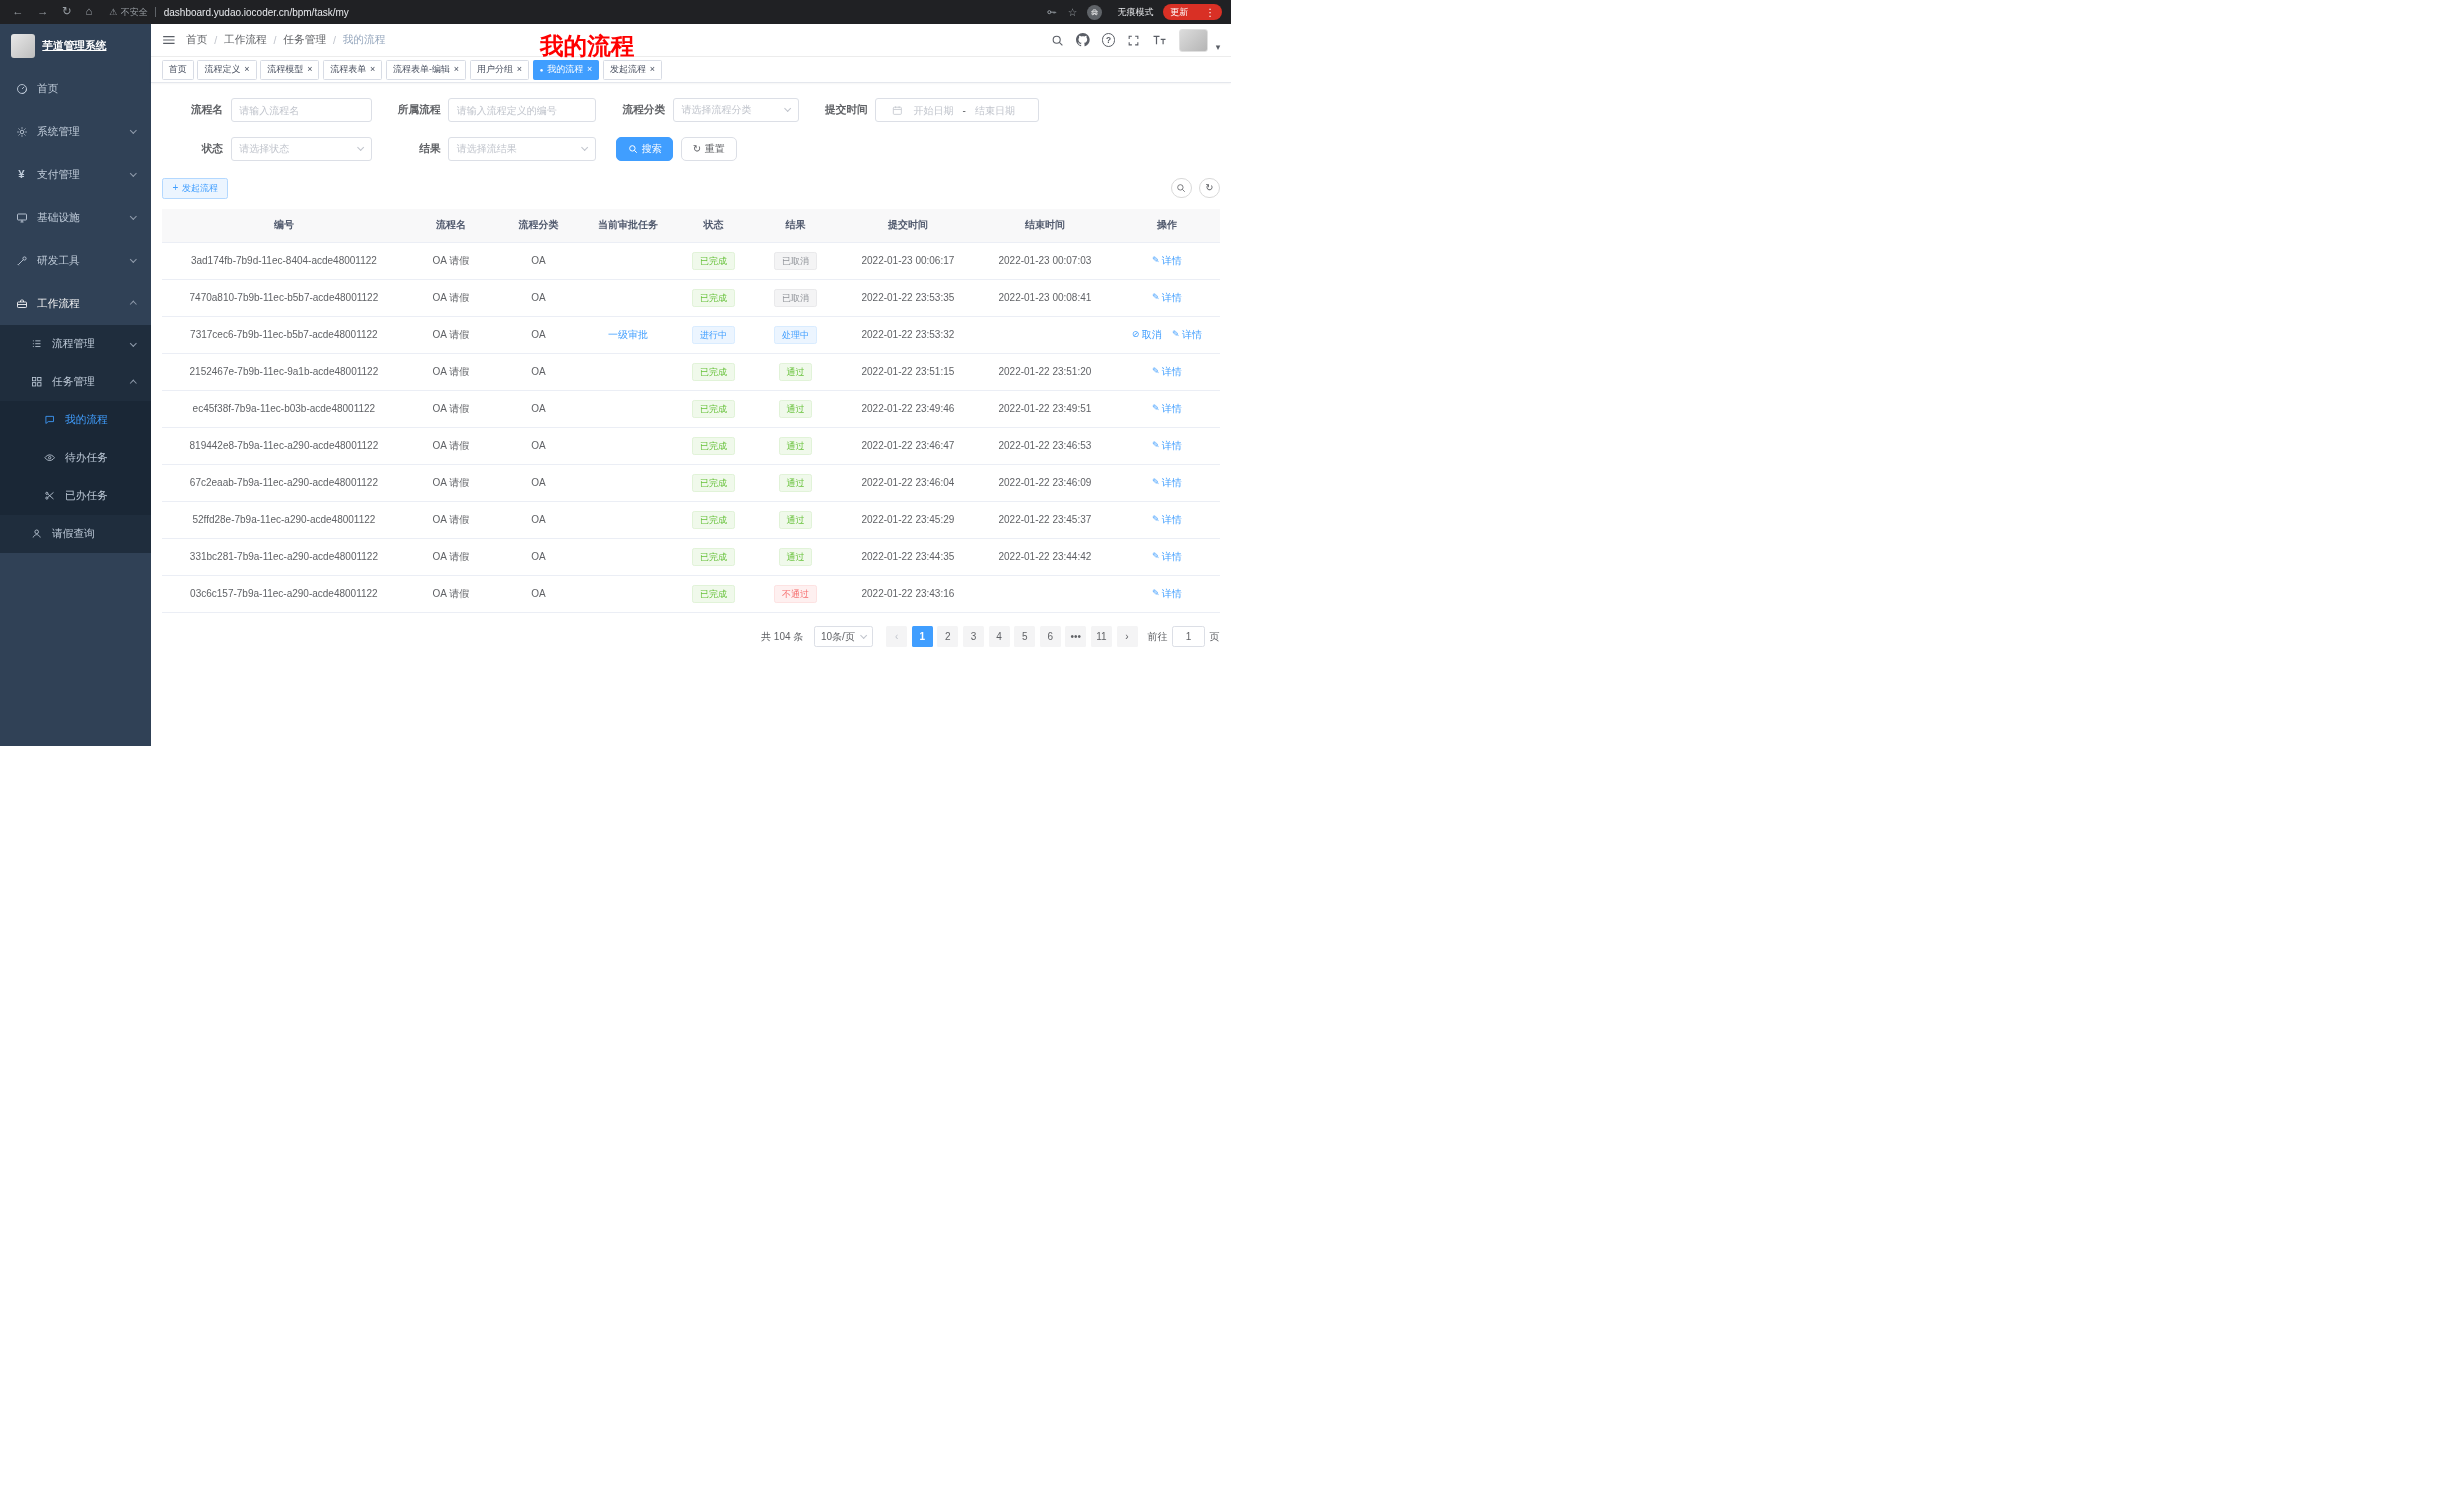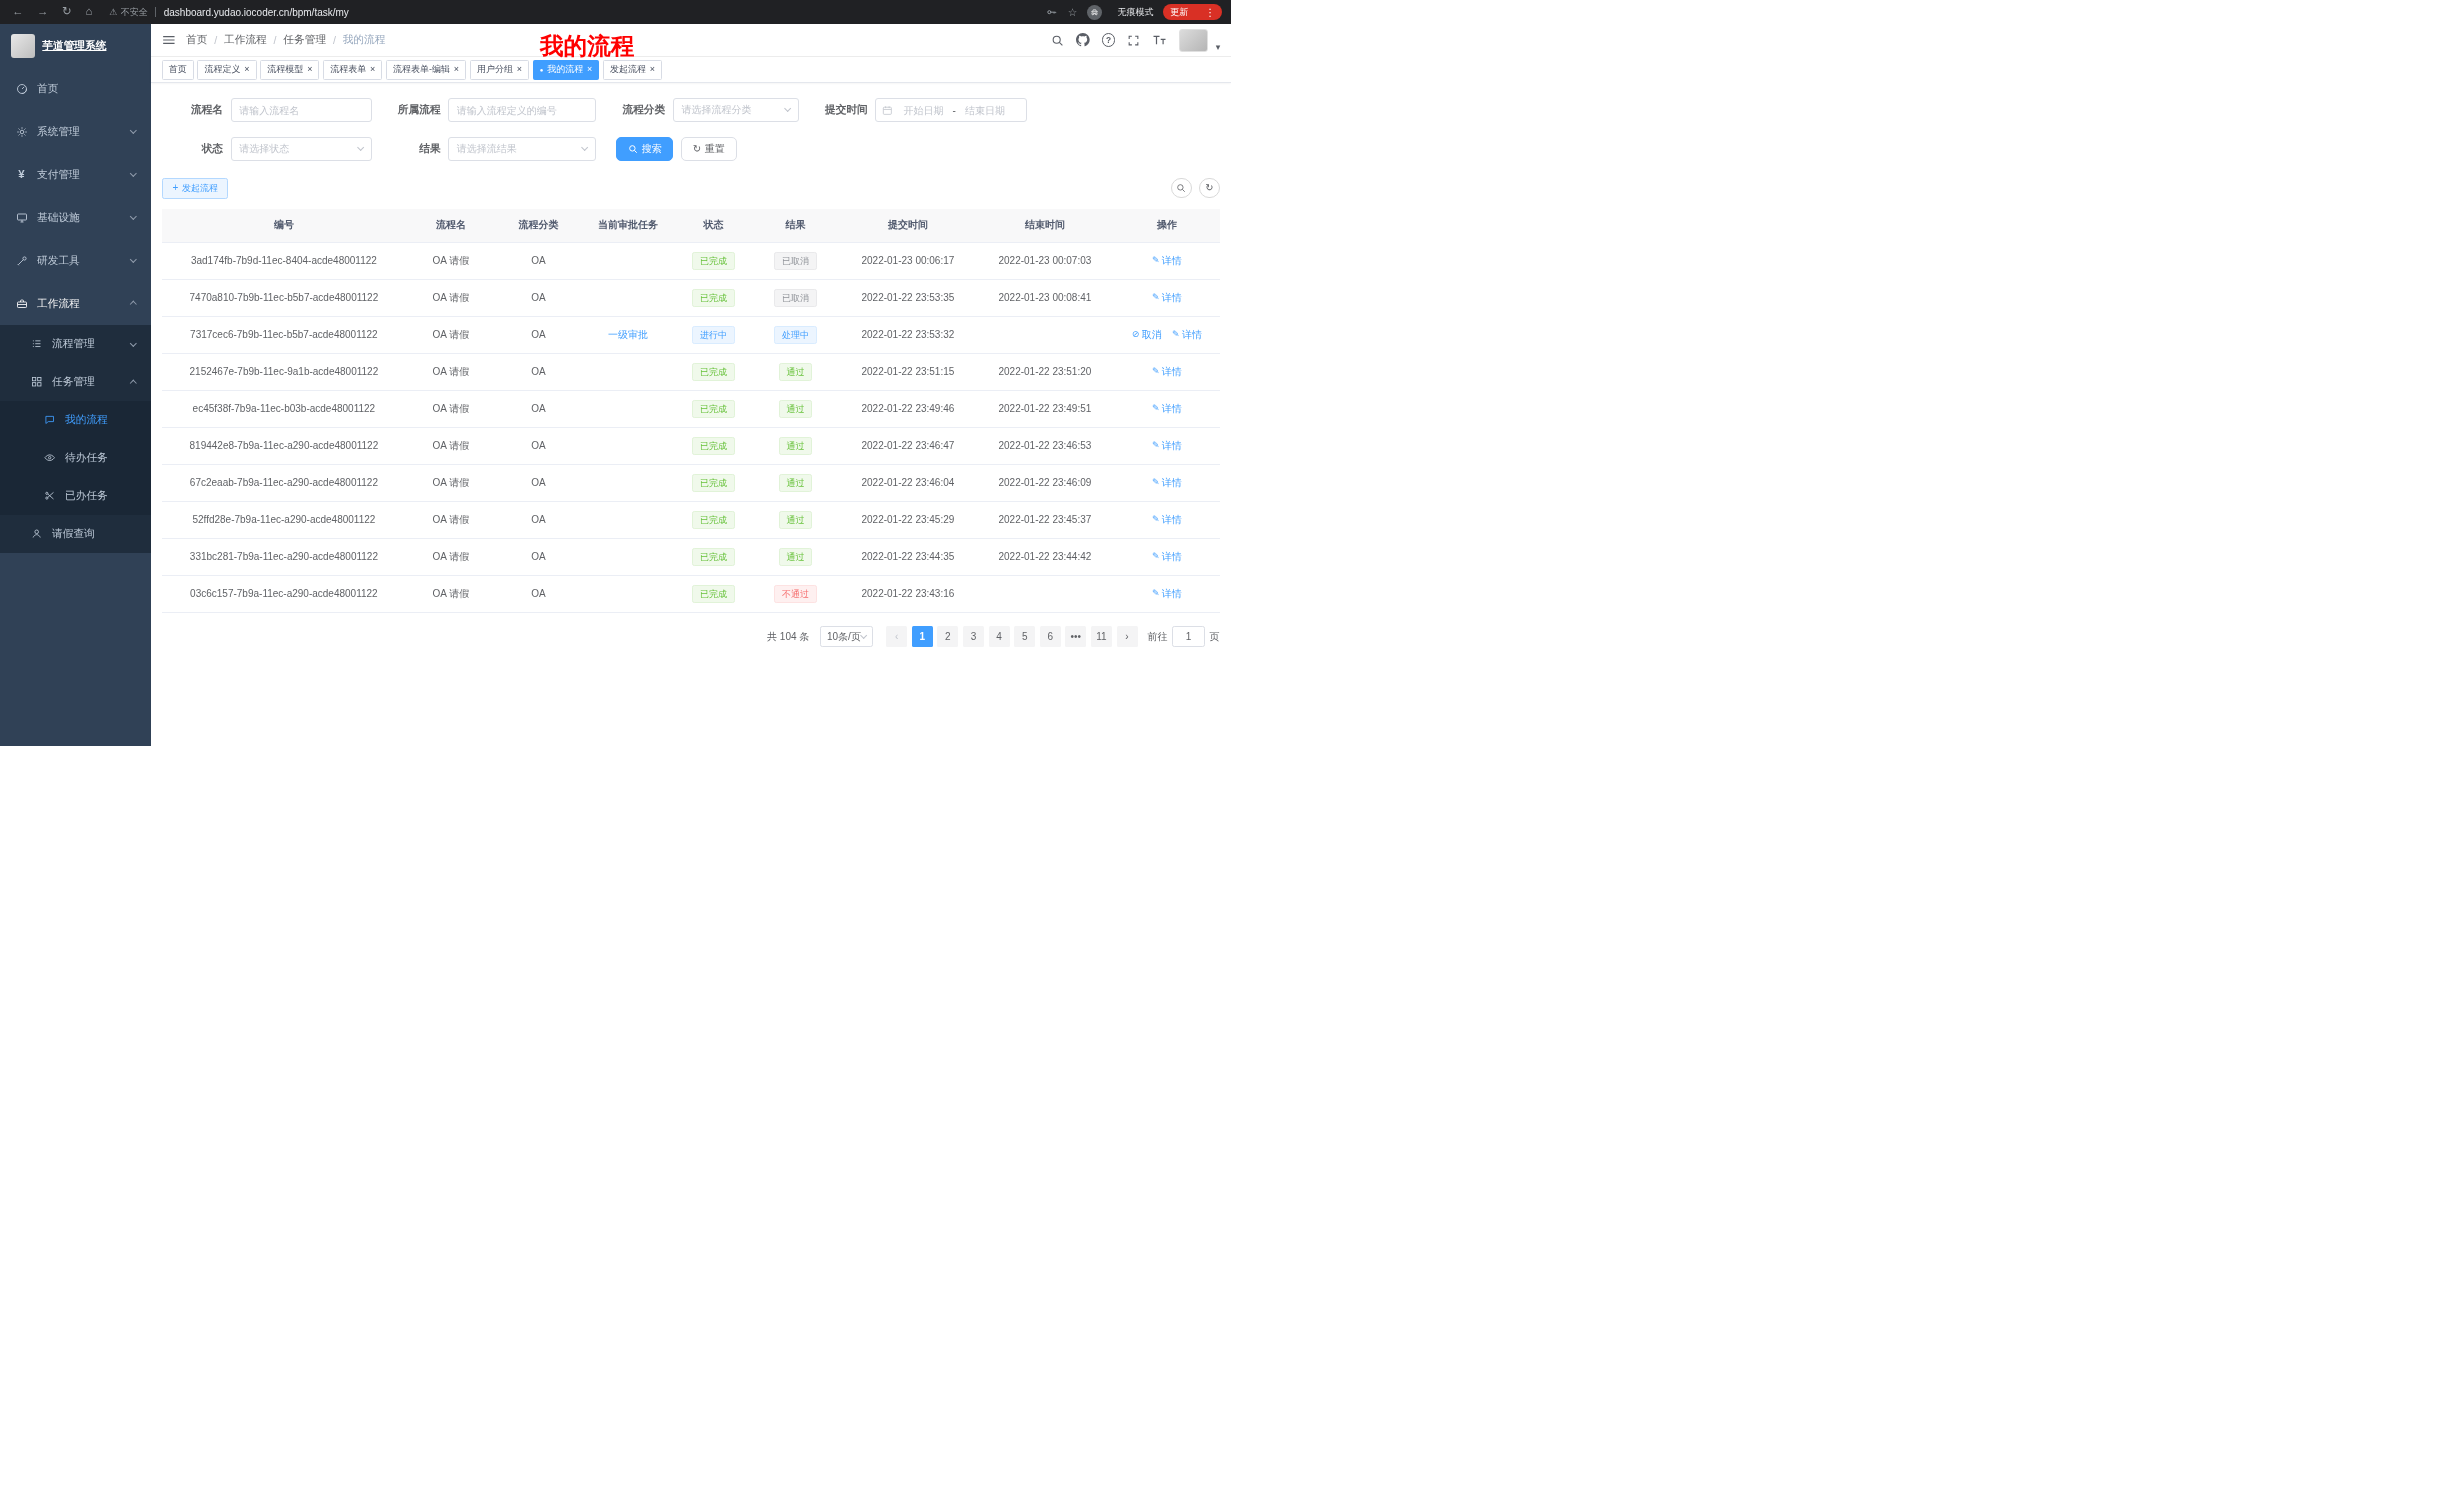--- a/index.html
+++ b/index.html
@@ -67,21 +67,21 @@
   
   .filter-form{padding:15px 23px 0 23px;}
   .filter-row{display:flex;align-items:center;margin-bottom:15px;}
   .field{display:flex;align-items:center;margin-right:20px;}
   .flabel{width:49px;text-align:right;margin-right:7.6px;font-size:10.7px;font-weight:700;color:#606266;white-space:nowrap;}
   .finput{height:24px;border:0.8px solid #dcdfe6;border-radius:3px;padding:0 7.6px;font-size:10px;color:#606266;outline:none;background:#fff;}
   .finput::placeholder{color:#c0c4cc;}
   .fselect{height:24px;border:0.8px solid #dcdfe6;border-radius:3px;display:flex;align-items:center;justify-content:space-between;padding:0 7.6px;background:#fff;cursor:pointer;}
   .fph{color:#c0c4cc;font-size:10px;white-space:nowrap;}
   .chev{width:5.3px;height:5.3px;border-right:1.1px solid #c0c4cc;border-bottom:1.1px solid #c0c4cc;transform:rotate(45deg);margin-top:-2.3px;flex-shrink:0;}
-  .fdate{height:24px;border:0.8px solid #dcdfe6;border-radius:3px;display:flex;align-items:center;padding:0 6px;width:152px;background:#fff;}
+  .fdate{height:24px;border:0.8px solid #dcdfe6;border-radius:3px;display:flex;align-items:center;padding:0 6px;width:164px;background:#fff;justify-content:center;}
   .fdate input{border:none;outline:none;width:55px;font-size:10px;text-align:center;color:#606266;}
   .fdate input::placeholder{color:#c0c4cc;}
   .date-sep{color:#606266;font-size:10px;margin:0 1.5px;}
   .cal{color:#c0c4cc;display:flex;margin-right:3px;}
   .btn{height:24px;border-radius:5px;font-size:10px;padding:0 10.7px;display:inline-flex;align-items:center;gap:3.8px;cursor:pointer;border:0.8px solid transparent;}
   .btn-primary{background:#409eff;color:#fff;border-color:#409eff;}
   .btn-default{background:#fff;color:#606266;border-color:#dcdfe6;margin-left:7.6px;}
   .ric{font-size:10px;line-height:1;}
   
   .toolbar{display:flex;align-items:center;padding:0 11.4px;margin-top:1.5px;}
@@ -100,21 +100,21 @@
   .tag[data-type="primary"]{color:#409eff;background:#ecf5ff;border-color:#d9ecff;}
   .tag[data-type="danger"]{color:#f56c6c;background:#fef0f0;border-color:#fde2e2;}
   .tag:empty{display:none;}
   .link{color:#409eff;cursor:pointer;font-size:10px;display:inline-flex;align-items:center;gap:2.3px;}
   .task-link{cursor:default;}
   .cell-actions .link{margin:0 3.8px;}
   .aicon{font-style:normal;font-size:9px;line-height:1;}
   
   .pagination{display:flex;align-items:center;justify-content:flex-end;margin:13.7px 11.4px 0 11.4px;font-size:10px;color:#606266;}
   .pg-total{margin-right:10.7px;}
-  .size-select{height:21px;border:0.8px solid #dcdfe6;border-radius:2.3px;display:flex;align-items:center;padding:0 6px;margin-right:10.7px;cursor:pointer;background:#fff;}
+  .size-select{height:21px;border:0.8px solid #dcdfe6;border-radius:2.3px;display:flex;align-items:center;gap:6px;padding:0 6px;margin-right:10.7px;cursor:pointer;background:#fff;}
   .pg-btn{min-width:21px;height:21px;background:#f4f4f5;border-radius:1.5px;display:inline-flex;align-items:center;justify-content:center;font-size:10px;color:#606266;margin:0 2.3px;cursor:pointer;padding:0 3px;}
   .pg-btn.active{background:#409eff;color:#fff;font-weight:700;}
   .pg-btn.disabled{color:#c0c4cc;cursor:default;}
   .goto{display:flex;align-items:center;gap:4.6px;margin-left:7.6px;}
   .goto-input{width:33px;height:21px;border:0.8px solid #dcdfe6;border-radius:2.3px;text-align:center;font-size:10px;color:#606266;outline:none;}
   svg{display:block;}
 </style>
 </head>
 <body>
 

